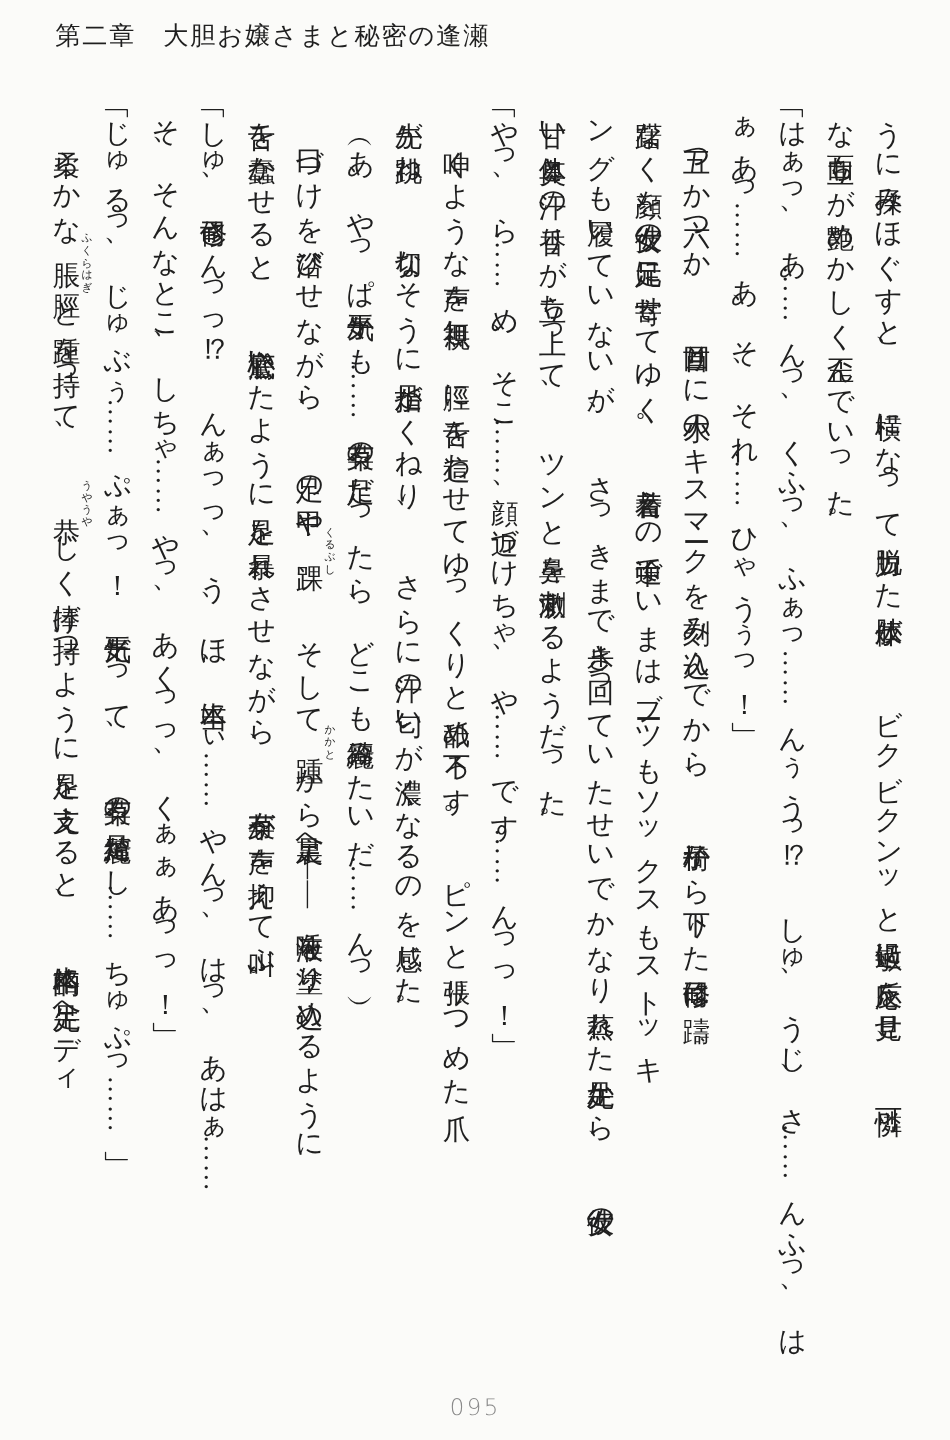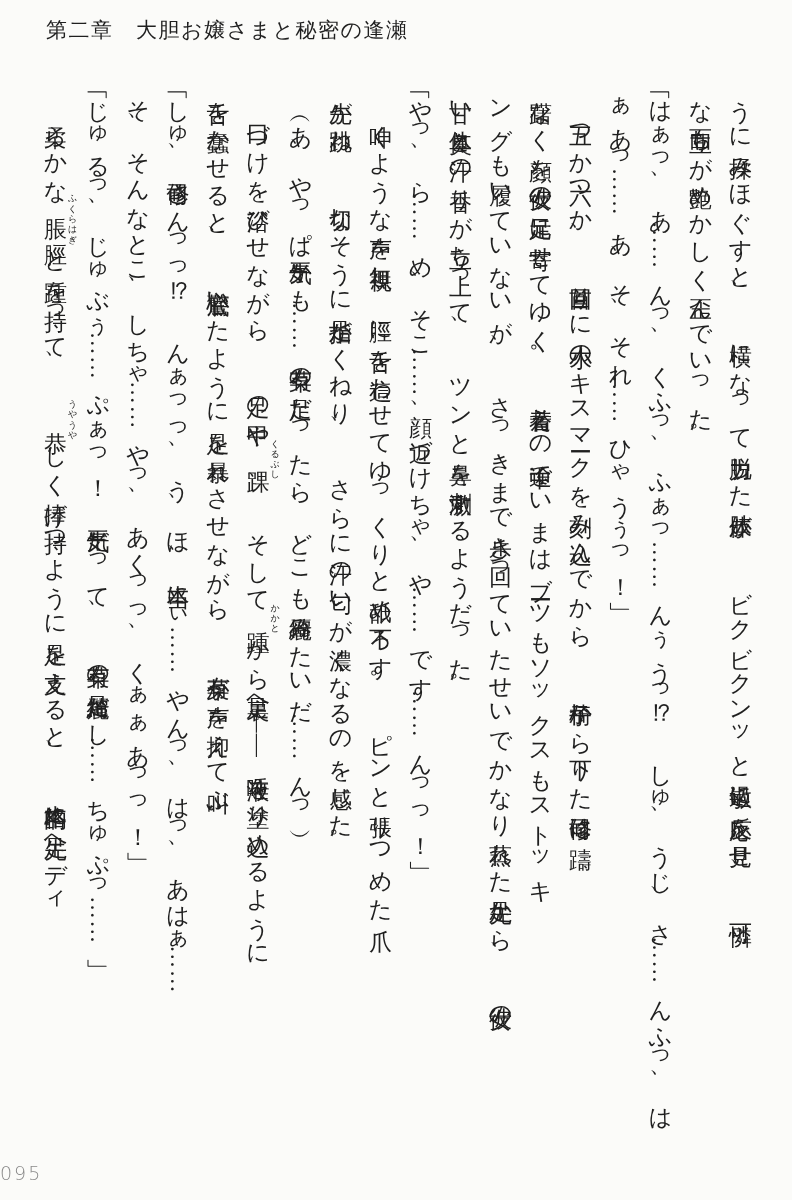--- a/index.html
+++ b/index.html
@@ -49,21 +49,21 @@
   rt {
     font-size: 9px;
     letter-spacing: 0;
     font-weight: normal;
   }
   .page-number {
     position: absolute;
     bottom: 16px;
     left: 0;
     right: 0;
-    text-align: left;
+    text-align: center;
     font-size: 19px;
     color: #8a8a8a;
     letter-spacing: 2px;
     font-family: "DejaVu Sans", sans-serif;
     font-weight: 300;
   }
 </style>
 </head>
 <body>
 

